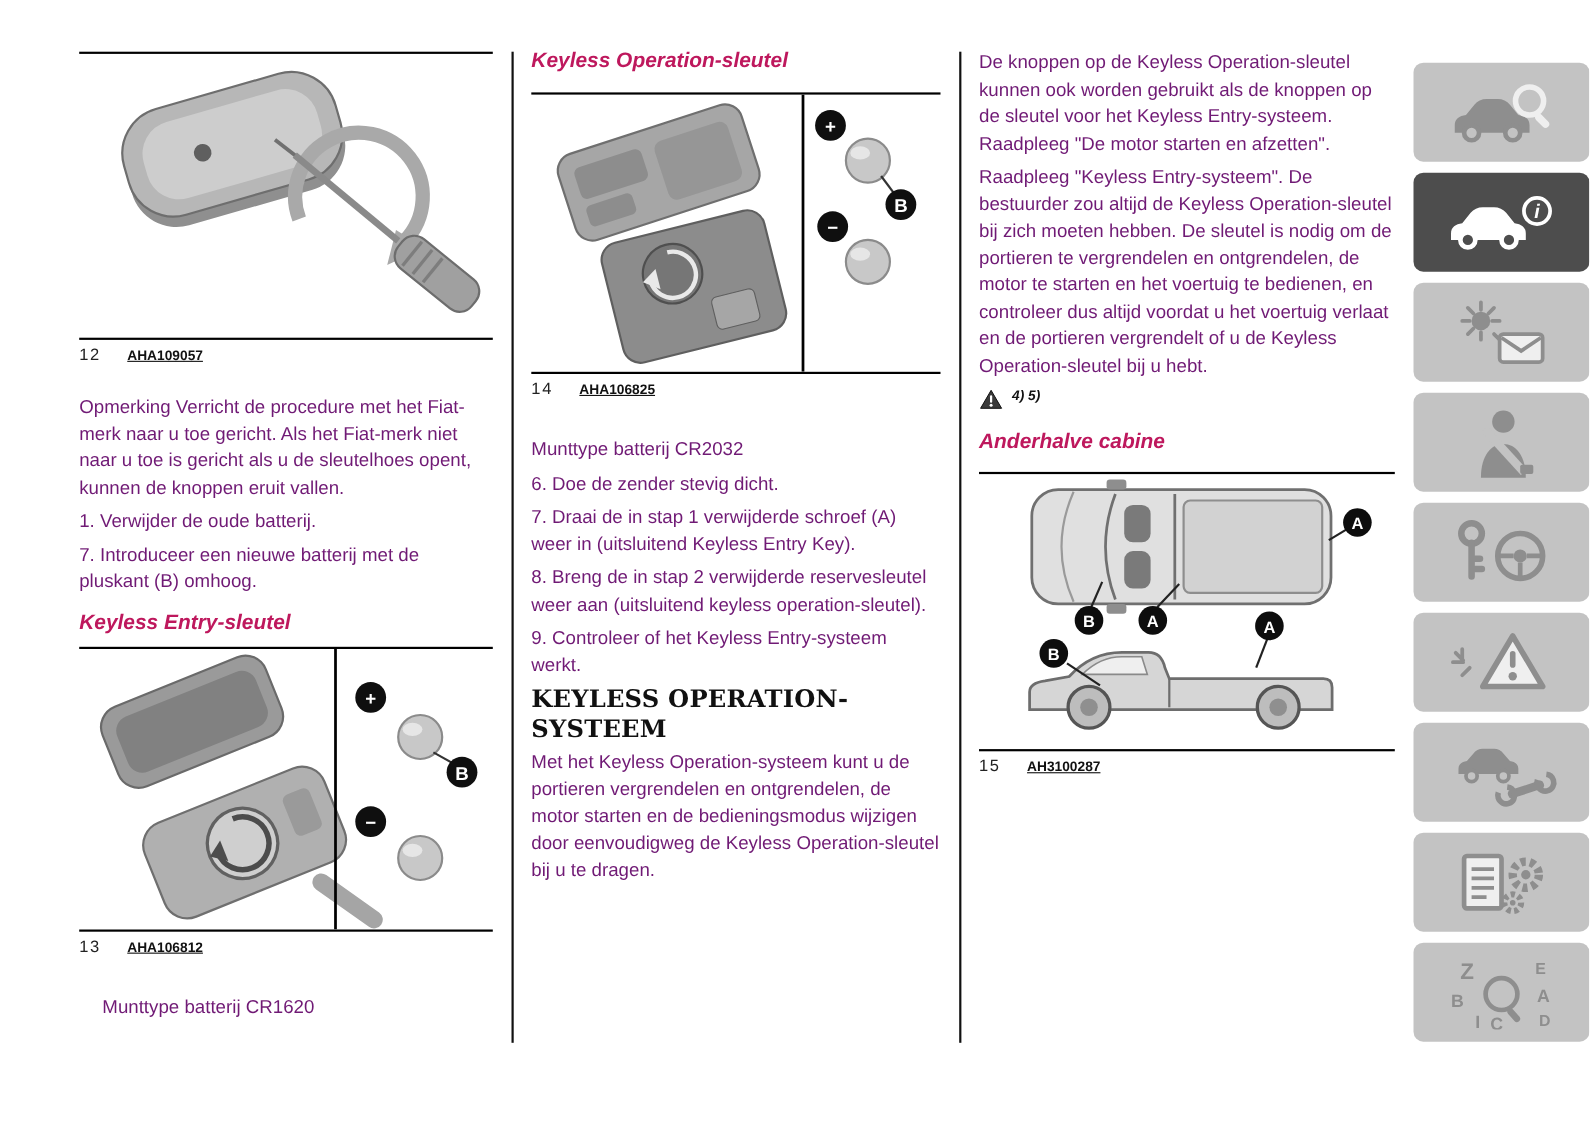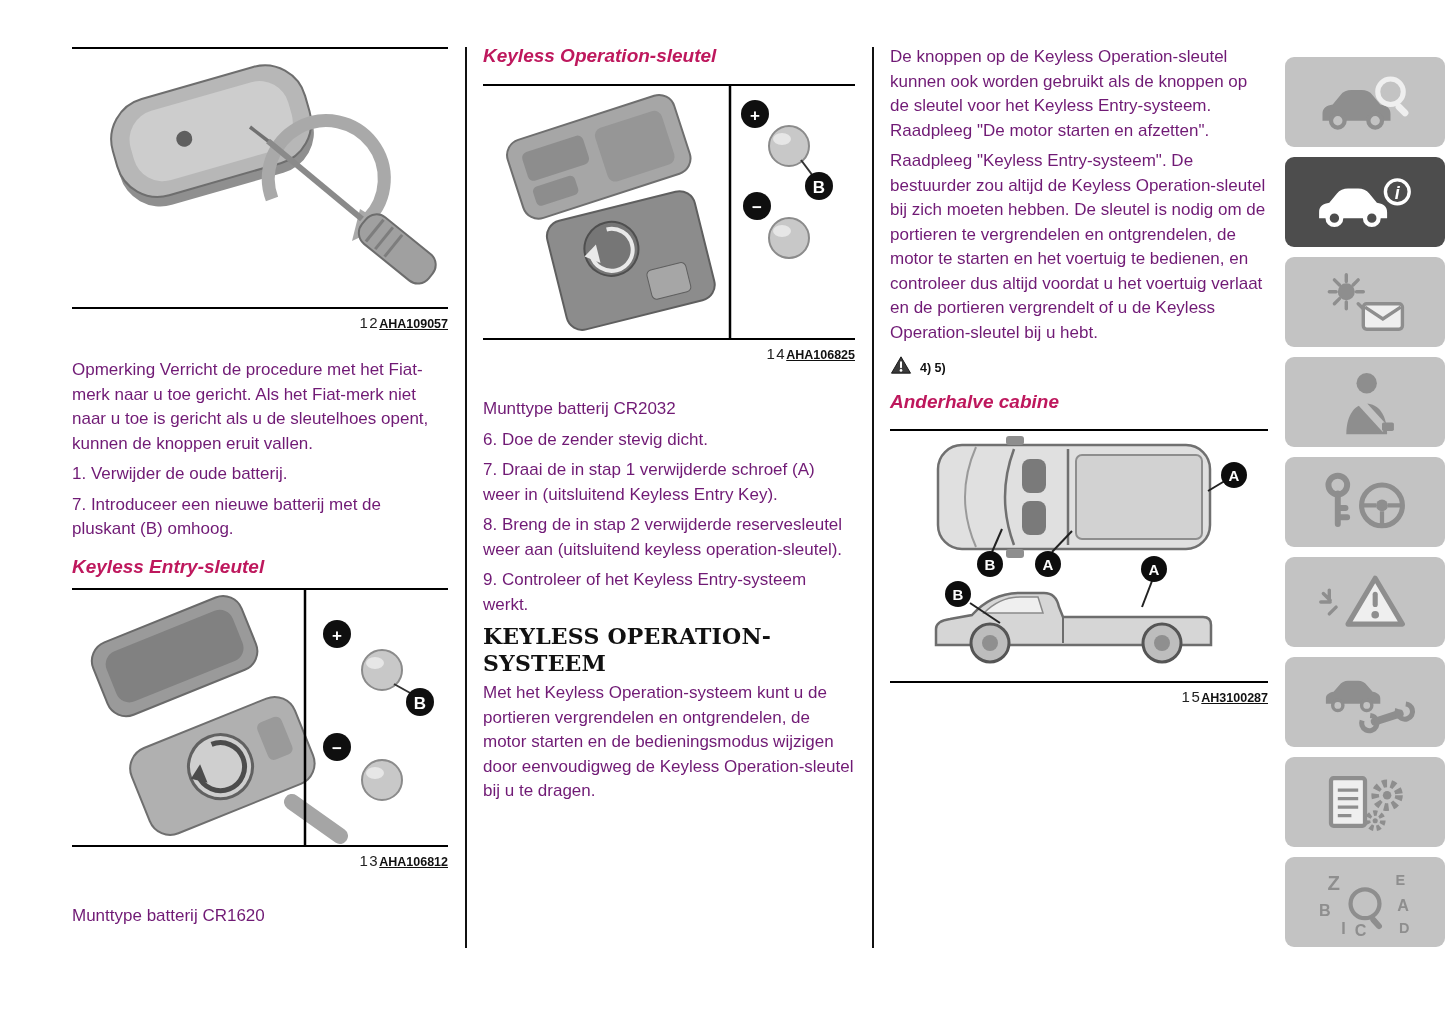--- a/index.html
+++ b/index.html
@@ -6,27 +6,27 @@
   body{font-family:"Liberation Sans","DejaVu Sans",sans-serif;color:#1a1a1a;}
   .page{position:relative;width:1445px;height:1020px;background:#fff;overflow:hidden;}
   .col{position:absolute;}
   .vrule{position:absolute;top:47px;height:901px;width:2px;background:#111;}
   .txt{font-size:17px;line-height:24.5px;margin:0 0 6px 0;color:#701a75;}
   .h-italic{font-size:19px;font-weight:bold;font-style:italic;margin:0;color:#be185d;}
   .h-caps{font-family:"DejaVu Serif","Liberation Serif",serif;font-size:22px;font-weight:bold;line-height:27px;margin:6px 0 4px 0;max-width:320px;color:#111;letter-spacing:.2px;}
   figure{margin:0;}
   .fig{border-top:2.5px solid #000;border-bottom:2.5px solid #000;}
   .fig svg{display:block;}
-  .figcap{display:flex;justify-content:flex-end;align-items:baseline;margin-top:5px;height:20px;}
+  .figcap{display:flex;justify-content:flex-start;align-items:baseline;margin-top:5px;height:20px;gap:24px;}
   .fignum{font-size:15px;letter-spacing:1.5px;color:#222;}
   .figcode{font-size:12.5px;font-weight:bold;color:#111;text-decoration:underline;}
   svg text{font-family:"Liberation Sans","DejaVu Sans",sans-serif;}
   .figlabel{fill:#fff;font-weight:bold;font-size:17px;text-anchor:middle;}
   .figlabel2{fill:#fff;font-weight:bold;font-size:15px;text-anchor:middle;}
-  .warnrow{display:flex;align-items:flex-end;gap:8px;margin-top:8px;height:22px;}
+  .warnrow{display:flex;align-items:flex-start;gap:8px;margin-top:8px;height:22px;font-style:italic;}
   .warnrefs{font-size:12.5px;font-weight:bold;color:#111;}
   .sidebar{position:absolute;left:1285px;top:57px;width:160px;}
   .tile{--tile:#c3c3c3;width:160px;height:90px;margin-bottom:10px;background:var(--tile);
         border-radius:9px;display:flex;align-items:center;justify-content:center;color:#8e8e8e;cursor:pointer;}
   .tile.active{--tile:#4d4d4d;background:#4d4d4d;color:#ffffff;}
   .tile svg{width:106px;height:68px;}
   .pagenum{position:absolute;left:1310px;top:1012px;font-size:27px;font-weight:bold;color:#111;margin-top:24px;}
 </style>
 </head>
 <body>
@@ -98,21 +98,21 @@
           <circle cx="310" cy="190" r="20" fill="#c8c8c8" stroke="#8b8b8b" stroke-width="2"></circle>
           <ellipse cx="303" cy="183" rx="9" ry="6" fill="#e6e6e6"></ellipse>
         </svg>
       </div>
       <figcaption class="figcap">
         <span class="fignum">13</span>
         <span class="figcode">AHA106812</span>
       </figcaption>
     </figure>
 
-    <p class="txt" style="margin-top:32px;">Munttype batterij CR1620</p>
+    <p class="txt" style="margin-top:32px;margin-left:21px;">Munttype batterij CR1620</p>
   </div>
 
   <div class="col" style="left:483px;top:45px;width:372px;">
     <h3 class="h-italic">Keyless Operation-sleutel</h3>
 
     <figure style="margin-top:17px;">
       <div class="fig">
         <svg viewBox="0 0 372 252" width="372" height="252">
           <g transform="rotate(-18 115 70)">
             <rect x="28" y="30" width="175" height="82" rx="16" fill="#a6a6a6" stroke="#6f6f6f" stroke-width="2"></rect>

